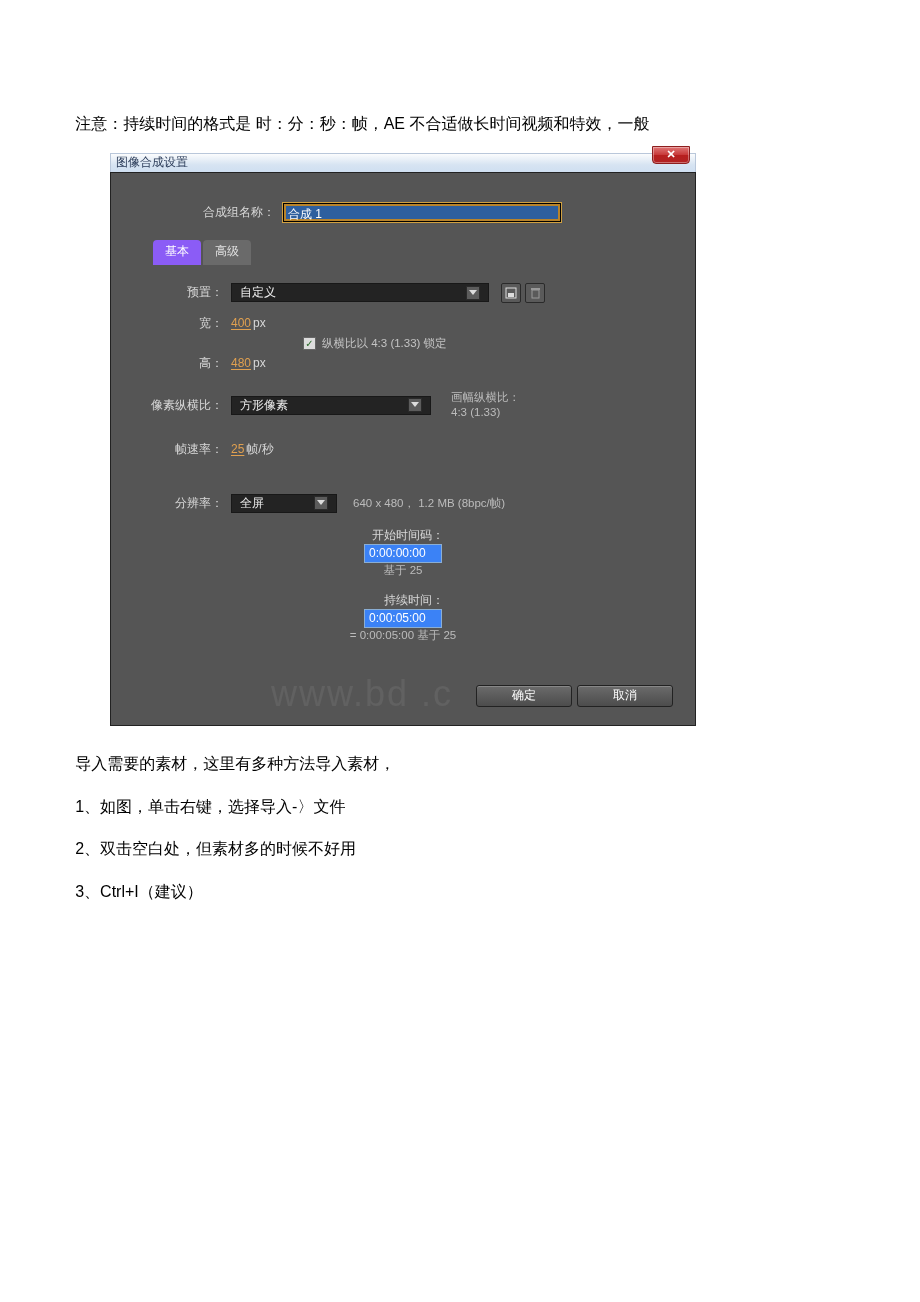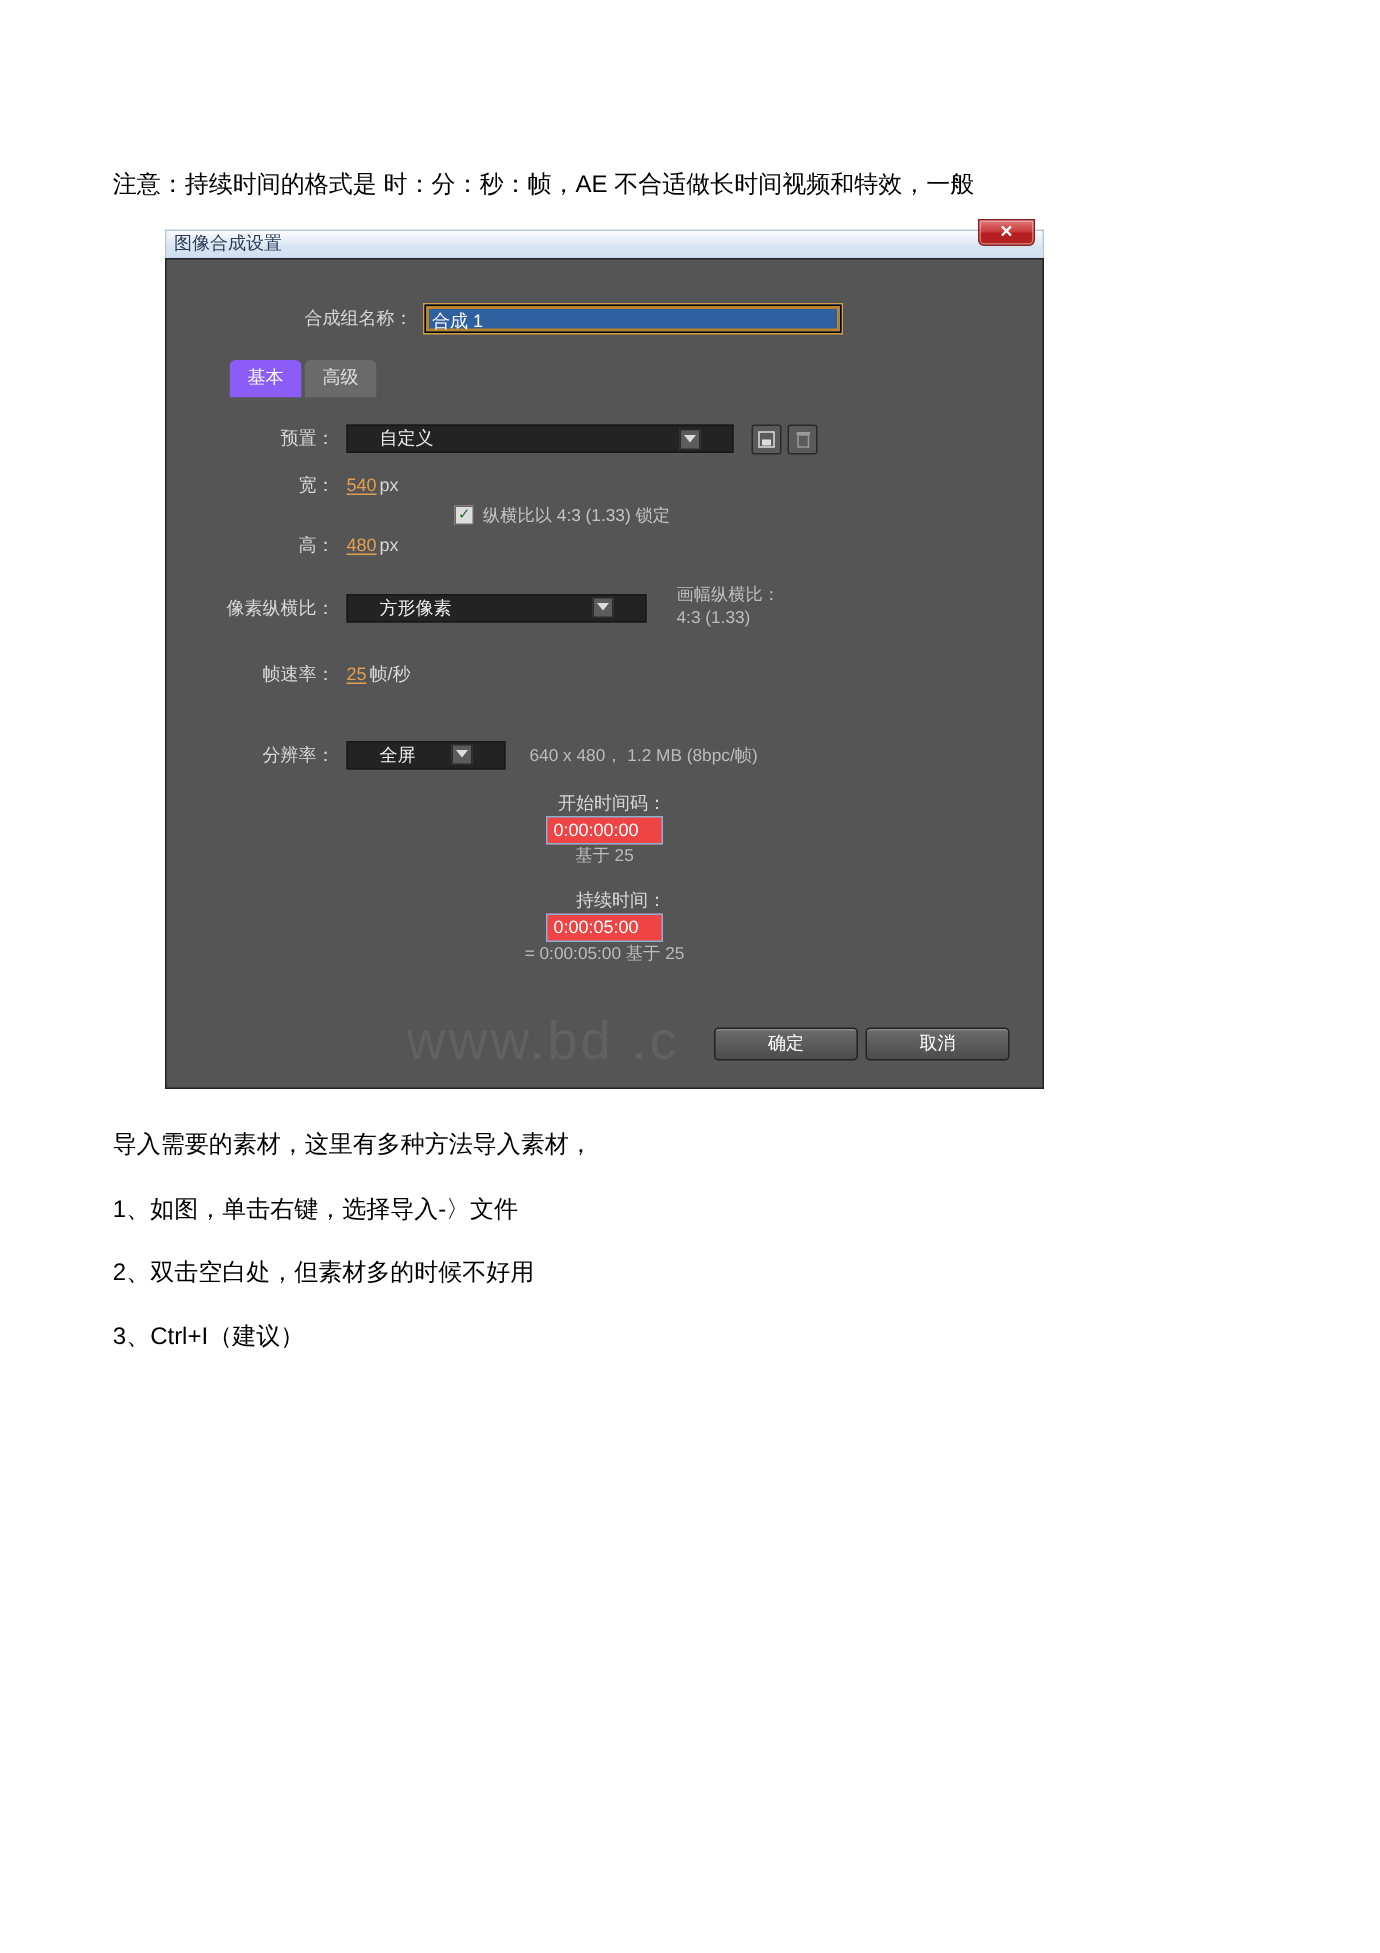--- a/index.html
+++ b/index.html
@@ -105,21 +105,21 @@
     .tab.active {
       background: #8b5cf6;
       color: #fff;
     }
     .dropdown {
       background: #232323;
       border: 1px solid #181818;
       height: 19px;
       display: flex;
       align-items: center;
-      padding: 0 21px;
+      padding: 0 8px;
       color: #eee;
       font-size: 12px;
       position: relative;
     }
     .dropdown .arrow {
       margin-left: auto;
       width: 14px;
       height: 14px;
       background: #5c5c5c;
       border: 1px solid #2b2b2b;
@@ -157,21 +157,21 @@
       color: #c4c4c4;
     }
     .checkbox {
       width: 13px; height: 13px;
       background: #ddd; border: 1px solid #666;
       display: flex; align-items: center; justify-content: center;
       font-size: 10px; color: #2a6a2a;
     }
     .small-note { font-size: 11.5px; color: #bcbcbc; }
     .timecode {
-      background: #ef4444;
+      background: #3b82f6;
       border: 1px solid #8aaed4;
       color: #fff;
       font-size: 12px;
       padding: 1px 4px;
       height: 19px;
       width: 78px;
     }
     .dialog-footer {
       display: flex;
       justify-content: flex-end;
@@ -254,21 +254,21 @@
       <div class="icon-btn">
         <svg width="11" height="12" viewBox="0 0 11 12">
             <rect x="2" y="3" width="7" height="8" fill="none" stroke="#999"></rect>
             <rect x="1" y="1" width="9" height="2" fill="#999"></rect>
           </svg>
       </div>
     </div>
 
     <div class="row" style="margin-bottom:4px;">
       <span class="lbl">宽：</span>
-      <span class="num-link">540</span>
+      <span class="num-link">400</span>
       <span class="plain-unit">px</span>
     </div>
     <div class="row" style="margin-bottom:4px; margin-left:170px;">
       <div class="checkbox-row">
         <div class="checkbox">✓</div>
         <span>纵横比以 4:3 (1.33) 锁定</span>
       </div>
     </div>
     <div class="row" style="margin-bottom:18px;">
       <span class="lbl">高：</span>

